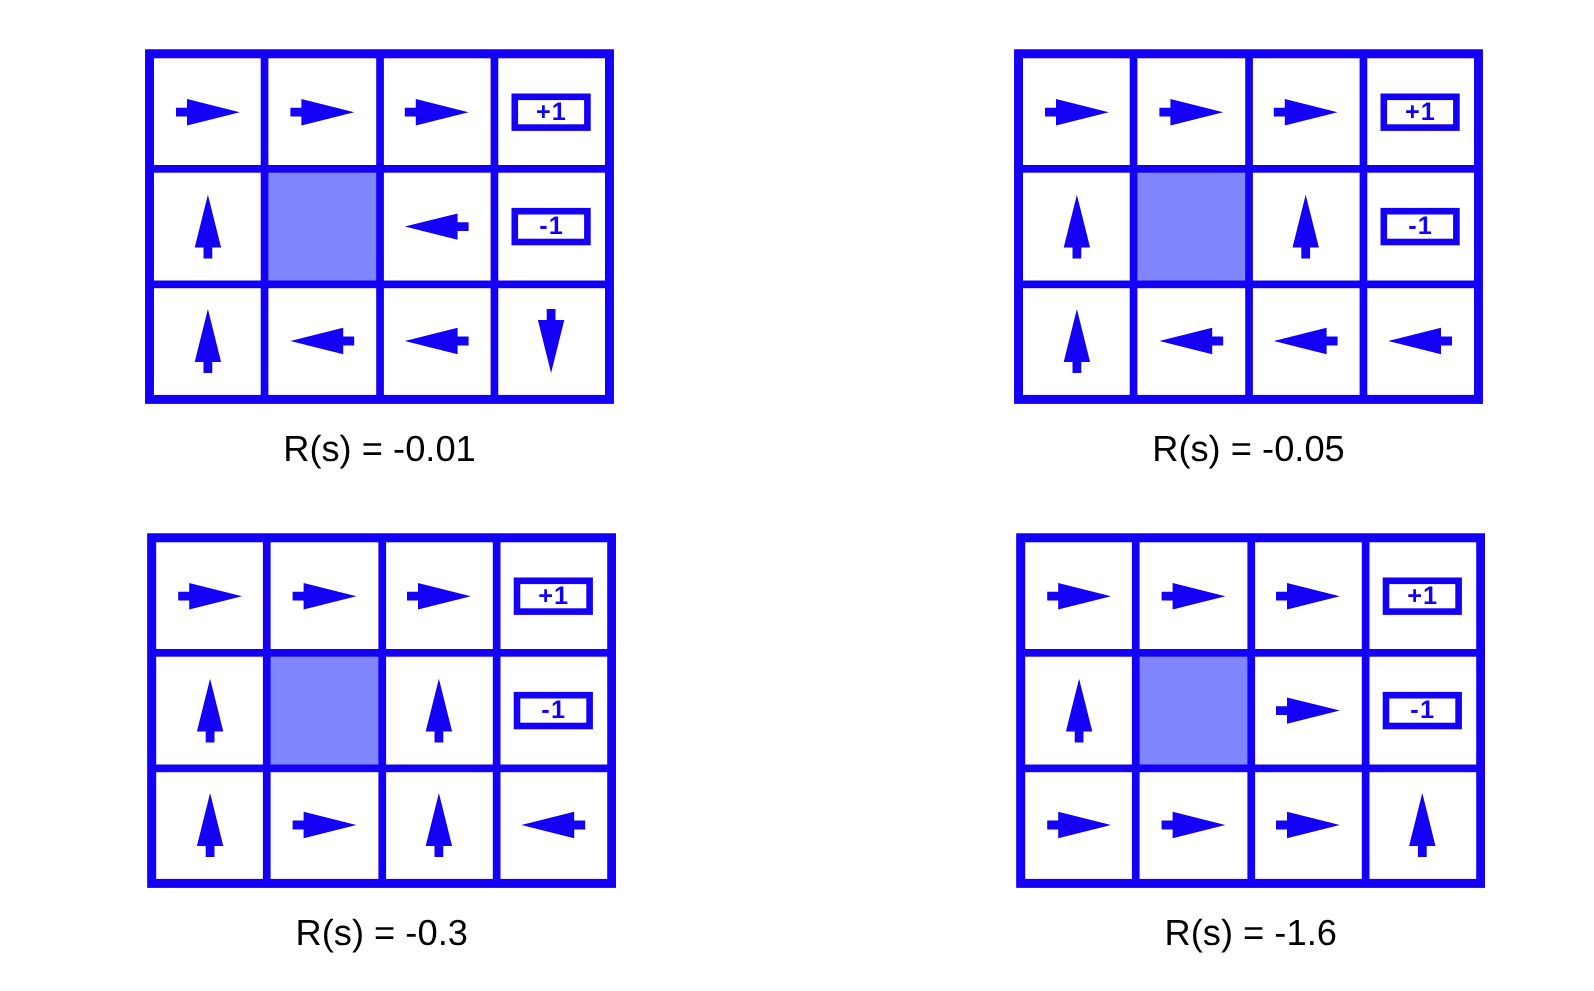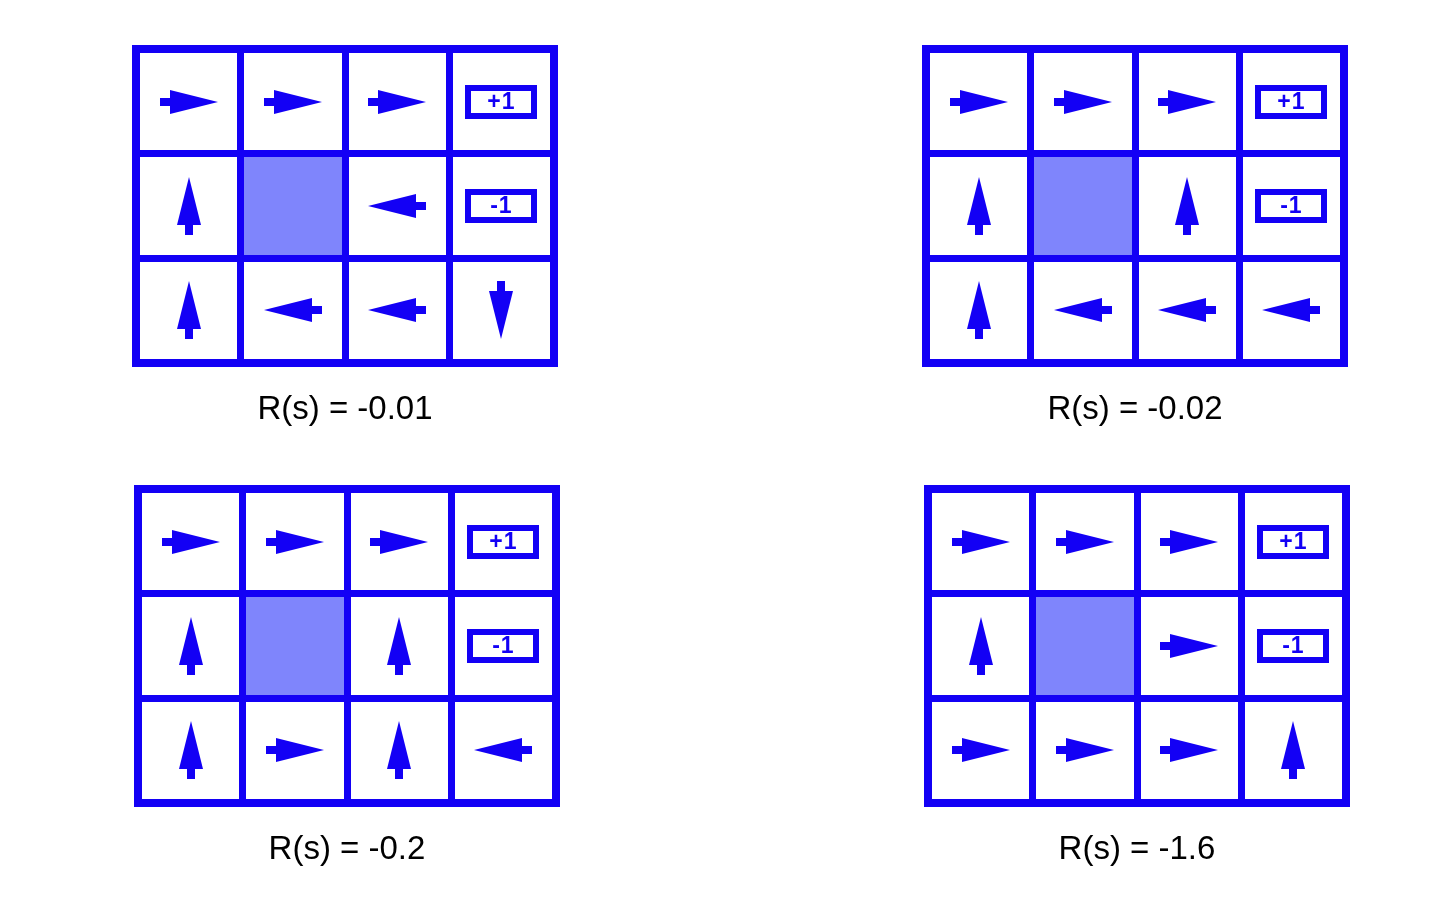--- a/index.html
+++ b/index.html
@@ -252,21 +252,21 @@
           </div>
         </div>
         <div class="cell">
           <div class="arrow-wrap">
             <svg class="arrow-svg" viewBox="0 0 66 40" width="66" height="40">
               <path d="M62,16 L62,24 L52,24 L52,32 L4,20 L52,8 L52,16 Z"></path>
             </svg>
           </div>
         </div>
       </div>
-      <div class="caption">R(s) = -0.02</div>
+      <div class="caption">R(s) = -0.05</div>
     </div>
     <div class="panel" style="left: 134px; top: 485px;">
       <div class="grid">
         <div class="cell">
           <div class="arrow-wrap">
             <svg class="arrow-svg" viewBox="0 0 66 40" width="66" height="40">
               <path d="M4,16 L4,24 L14,24 L14,32 L62,20 L14,8 L14,16 Z"></path>
             </svg>
           </div>
         </div>
@@ -327,21 +327,21 @@
           </div>
         </div>
         <div class="cell">
           <div class="arrow-wrap">
             <svg class="arrow-svg" viewBox="0 0 66 40" width="66" height="40">
               <path d="M62,16 L62,24 L52,24 L52,32 L4,20 L52,8 L52,16 Z"></path>
             </svg>
           </div>
         </div>
       </div>
-      <div class="caption">R(s) = -0.2</div>
+      <div class="caption">R(s) = -0.3</div>
     </div>
     <div class="panel" style="left: 924px; top: 485px;">
       <div class="grid">
         <div class="cell">
           <div class="arrow-wrap">
             <svg class="arrow-svg" viewBox="0 0 66 40" width="66" height="40">
               <path d="M4,16 L4,24 L14,24 L14,32 L62,20 L14,8 L14,16 Z"></path>
             </svg>
           </div>
         </div>

